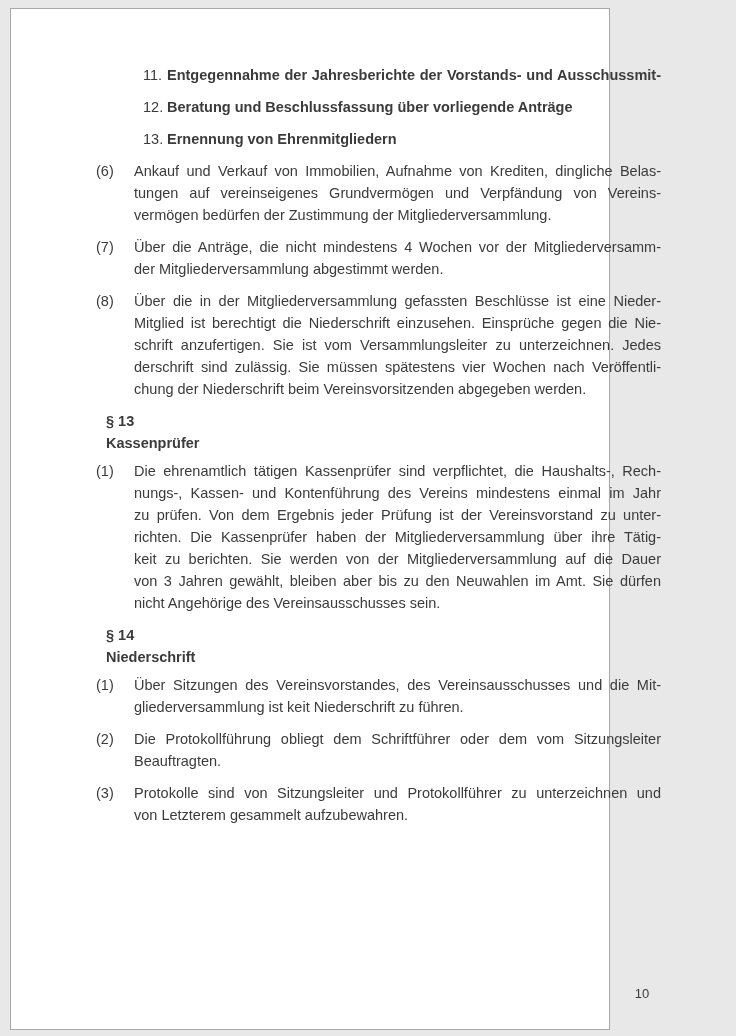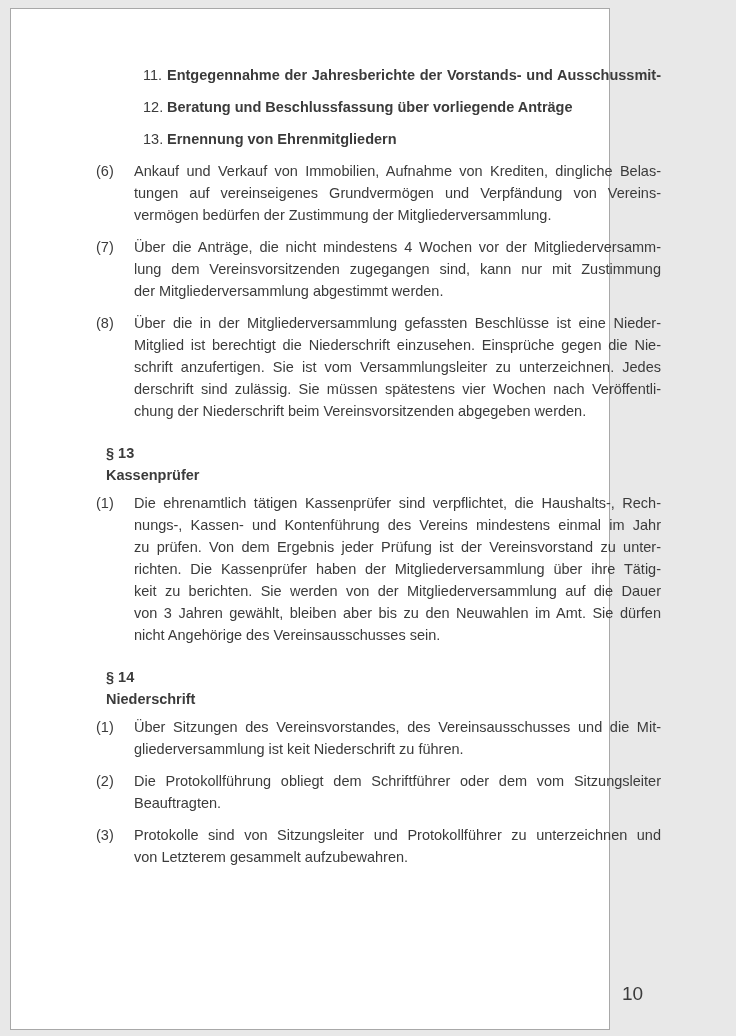--- a/index.html
+++ b/index.html
@@ -30,43 +30,44 @@
   .content {
     position: absolute;
     left: 123px; top: 55px;
     width: 527px;
     color: var(--text);
     font-size: 14.5px;
     line-height: 22px;
   }
   .block { position: relative; }
   .block + .block { margin-top: 10px; }
-  .block + .heading { margin-top: 20px; }
+  .block + .heading { }
   .heading + .block { margin-top: 6px; }
 
   .marker { position: absolute; top: 0; white-space: nowrap; }
   .para > .marker { left: -38px; }
   .list > .marker { left: 9px; }
   .list > .text { margin-left: 33px; font-weight: bold; }
 
   .line { min-height: 22px; text-align: left; }
   .line.just { text-align: justify; text-align-last: justify; -moz-text-align-last: justify; }
 
   .heading {
     font-weight: bold;
     text-align: center;
     width: 527px;
     margin-left: -28px;
   }
   .page-number {
     position: absolute;
     left: 611px; top: 975px;
     width: 40px;
+    text-align: center;
     color: var(--text);
-    font-size: 19px;
+    font-size: 13px;
     line-height: 20px;
   }
 </style>
 </head>
 <body>
 
 <div class="canvas">
   <div class="page">
     <div class="content" id="doc-content">
         <div class="block list">
@@ -92,21 +93,20 @@
           <div class="text">
             <div class="line just">Ankauf und Verkauf von Immobilien, Aufnahme von Krediten, dingliche Belas-</div>
             <div class="line just">tungen auf vereinseigenes Grundvermögen und Verpfändung von Vereins-</div>
             <div class="line">vermögen bedürfen der Zustimmung der Mitgliederversammlung.</div>
           </div>
         </div>
         <div class="block para">
           <span class="marker">(7)</span>
           <div class="text">
             <div class="line just">Über die Anträge, die nicht mindestens 4 Wochen vor der Mitgliederversamm-</div>
-            <div class="line just">lung dem Vereinsvorsitzenden zugegangen sind, kann nur mit Zustimmung</div>
             <div class="line">der Mitgliederversammlung abgestimmt werden.</div>
           </div>
         </div>
         <div class="block para">
           <span class="marker">(8)</span>
           <div class="text">
             <div class="line just">Über die in der Mitgliederversammlung gefassten Beschlüsse ist eine Nieder-</div>
             <div class="line just">Mitglied ist berechtigt die Niederschrift einzusehen. Einsprüche gegen die Nie-</div>
             <div class="line just">schrift anzufertigen. Sie ist vom Versammlungsleiter zu unterzeichnen. Jedes</div>
             <div class="line just">derschrift sind zulässig. Sie müssen spätestens vier Wochen nach Veröffentli-</div>

